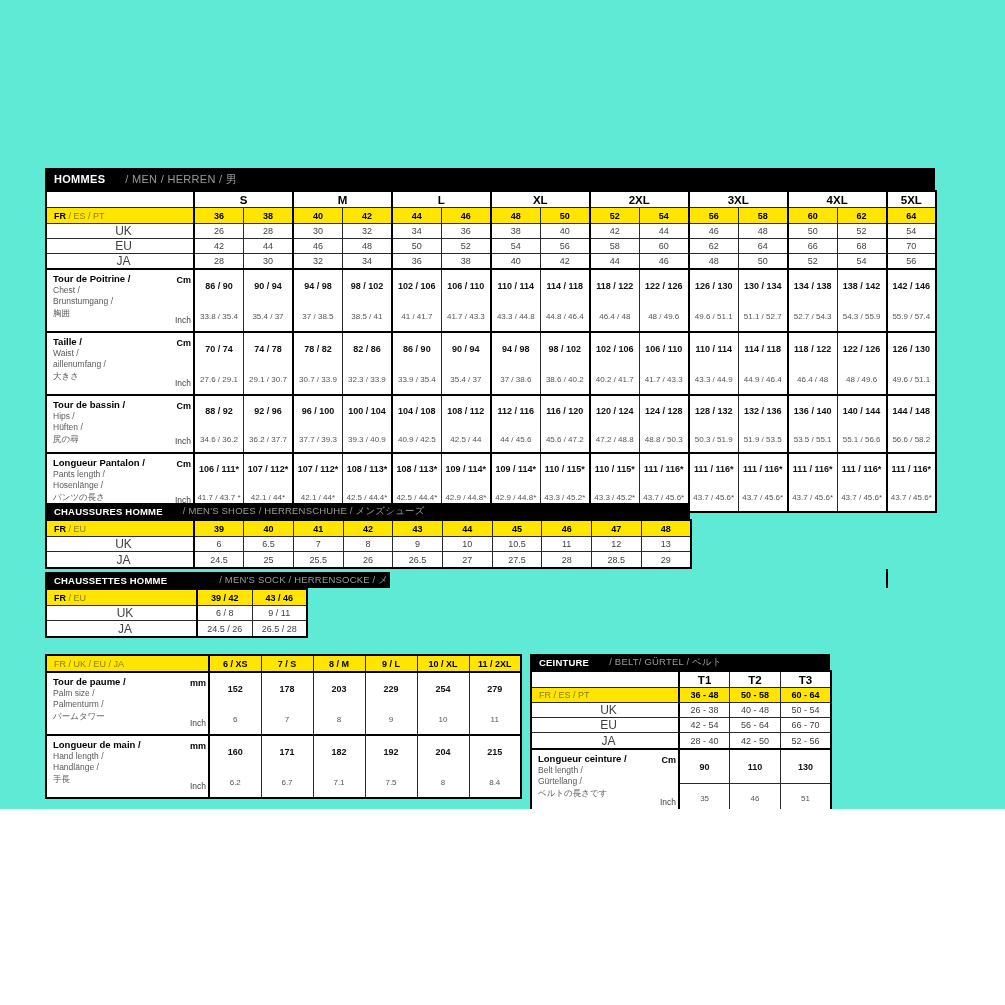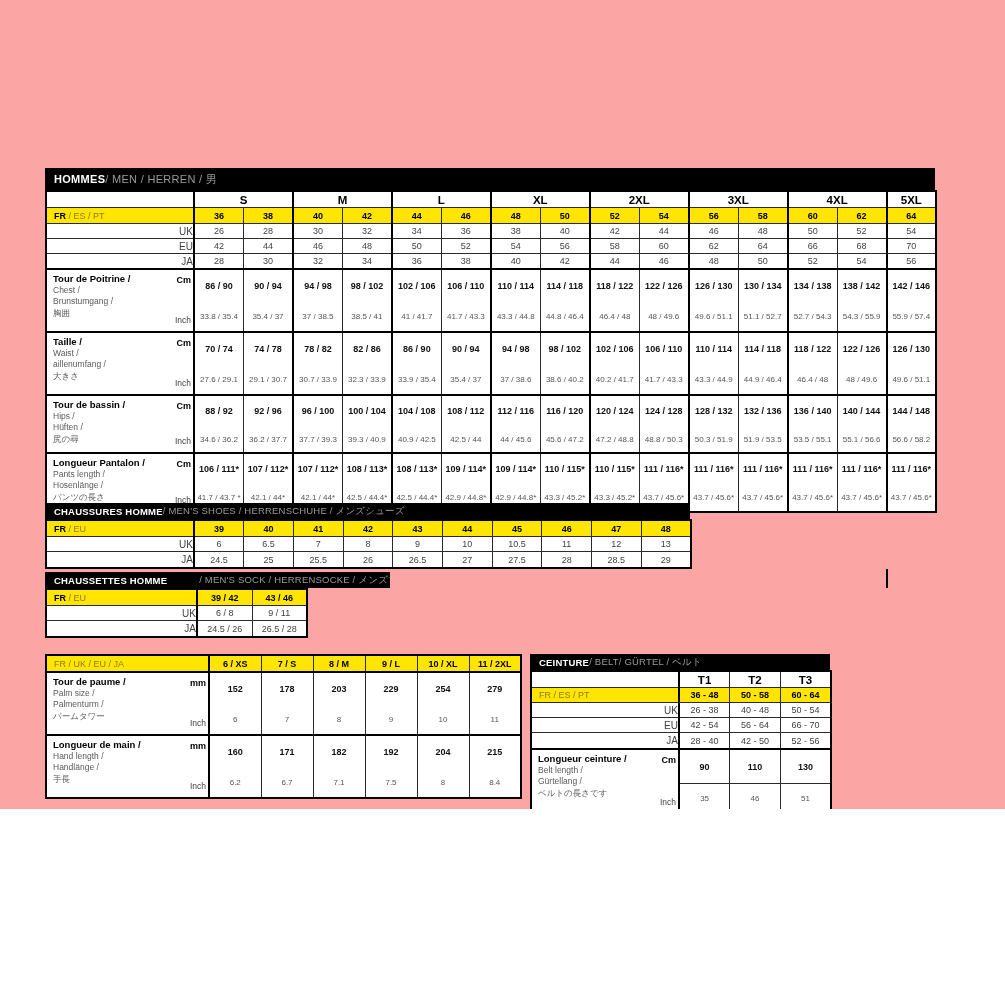--- a/index.html
+++ b/index.html
@@ -1,41 +1,41 @@
 <!DOCTYPE html>
 <html><head>
 <meta charset="utf-8">
 <style>
   html,body{margin:0;padding:0;background:#fff;}
-  #canvas{position:relative;width:1005px;height:809px;background:#fca5a5;overflow:hidden;
+  #canvas{position:relative;width:1005px;height:809px;background:#5eead4;overflow:hidden;
           font-family:"Liberation Sans","DejaVu Sans",sans-serif;}
   .section{position:absolute;}
   .bar{background:#000;color:#fff;display:flex;align-items:center;padding-left:9px;
        box-sizing:border-box;white-space:nowrap;overflow:hidden;}
   .bar .b1{font-weight:bold;color:#ffffff;}
-  .bar .b2{color:#9a9a9a;font-weight:normal;}
+  .bar .b2{color:#9a9a9a;font-weight:normal;padding-left:20px;}
   .bar-main{height:22px;font-size:11px;letter-spacing:.3px;}
   .bar-sub{height:16px;font-size:9.5px;letter-spacing:.2px;}
 
   table{border-collapse:collapse;table-layout:fixed;background:#fff;border:2px solid #000;}
   td{border:1px solid #2b2b2b;text-align:center;vertical-align:middle;font-size:9px;
      color:#3f3f3f;padding:0;overflow:hidden;white-space:nowrap;}
 
   
   tr.h16 td{height:15px;}
   tr.h15 td{height:14px;}
   tr.cmr td{height:30px;}
   tr.inr td{height:26px;}
 
   .sizehead{font-weight:bold;font-size:11.5px;color:#000;}
   .ylab{background:#ffe500;text-align:left;padding-left:7px;}
   .ylab .b1{font-weight:bold;color:#000;margin-top:40px;}
   .ylab .b2{color:#8a7c22;}
   .yv{background:#ffe500;font-weight:bold;color:#000;font-size:9px;}
-  .rl{text-align:right;padding-left:7px;color:#3f3f3f;font-size:10px;}
+  .rl{text-align:center;padding-left:7px;color:#3f3f3f;font-size:12px;}
 
   .mlabel{text-align:left;vertical-align:top;padding:3px 0 2px 6px;}
   .mlabel .inner{display:flex;justify-content:space-between;height:100%;box-sizing:border-box;}
   .mlabel .lines{line-height:11.5px;}
   .mlabel .l1{font-weight:bold;color:#000;font-size:9.5px;white-space:nowrap;}
   .mlabel .l2{color:#5a5a5a;font-size:8.5px;white-space:nowrap;}
   .mlabel .units{display:flex;flex-direction:column;justify-content:space-between;
                  align-items:flex-end;padding:2px 2px 4px 0;}
   .mlabel .ut{font-weight:bold;color:#000;font-size:9px;}
   .mlabel .ub{color:#444;font-size:8.5px;}

